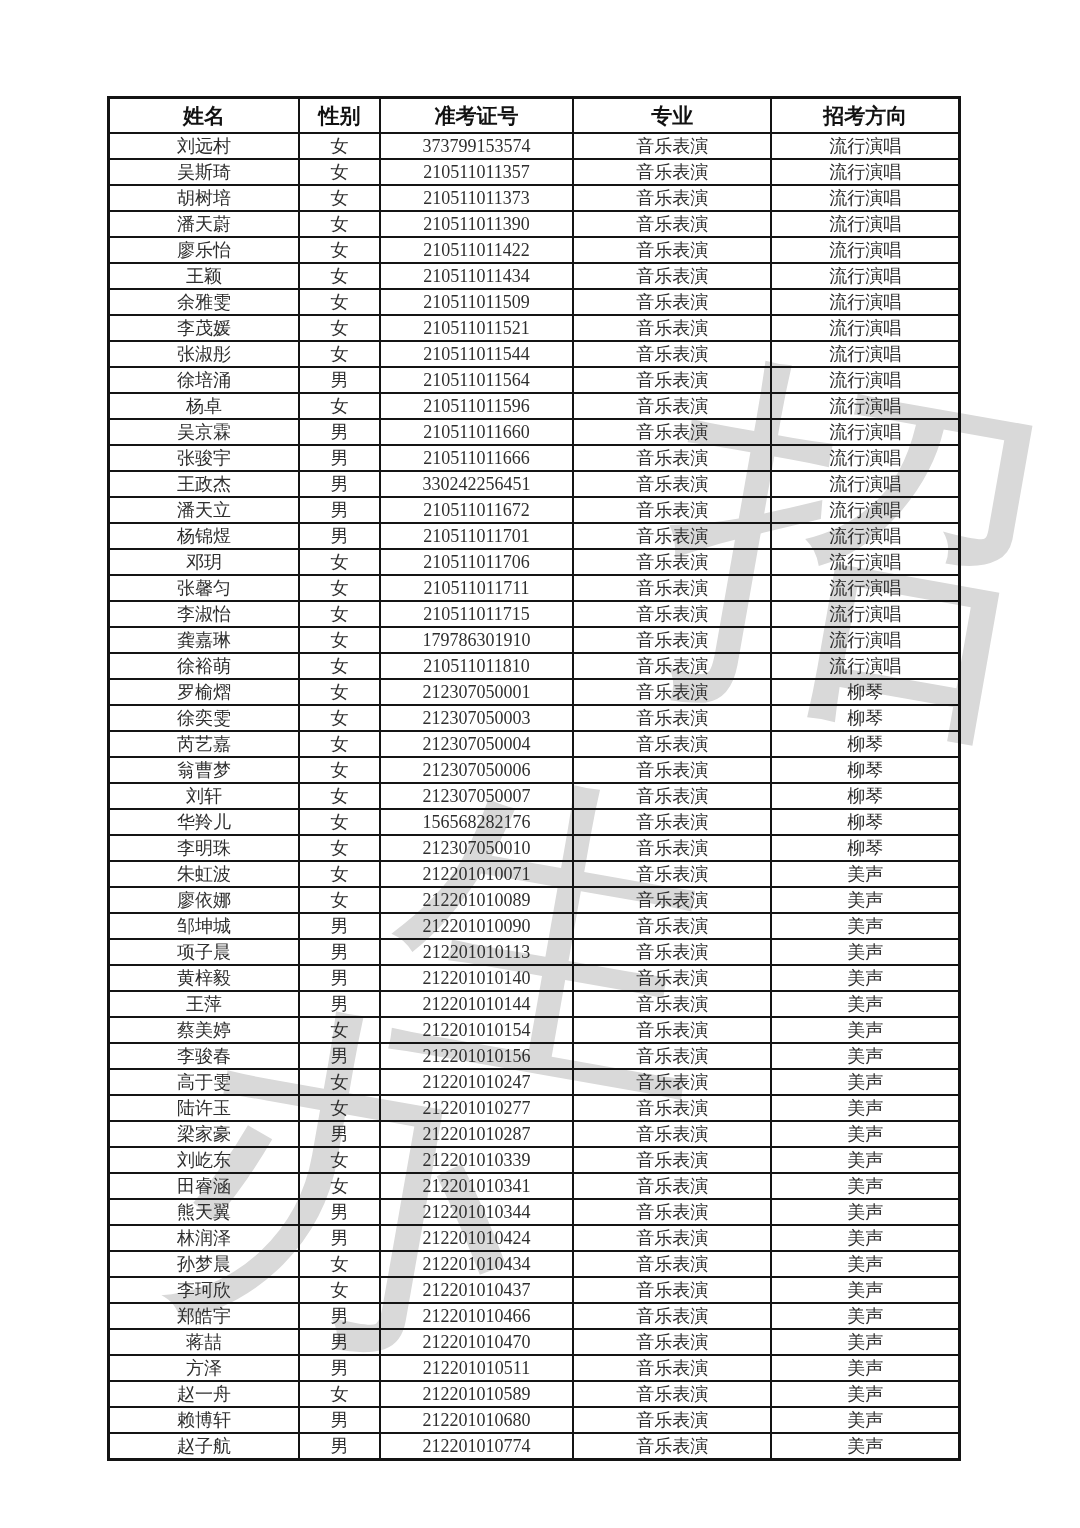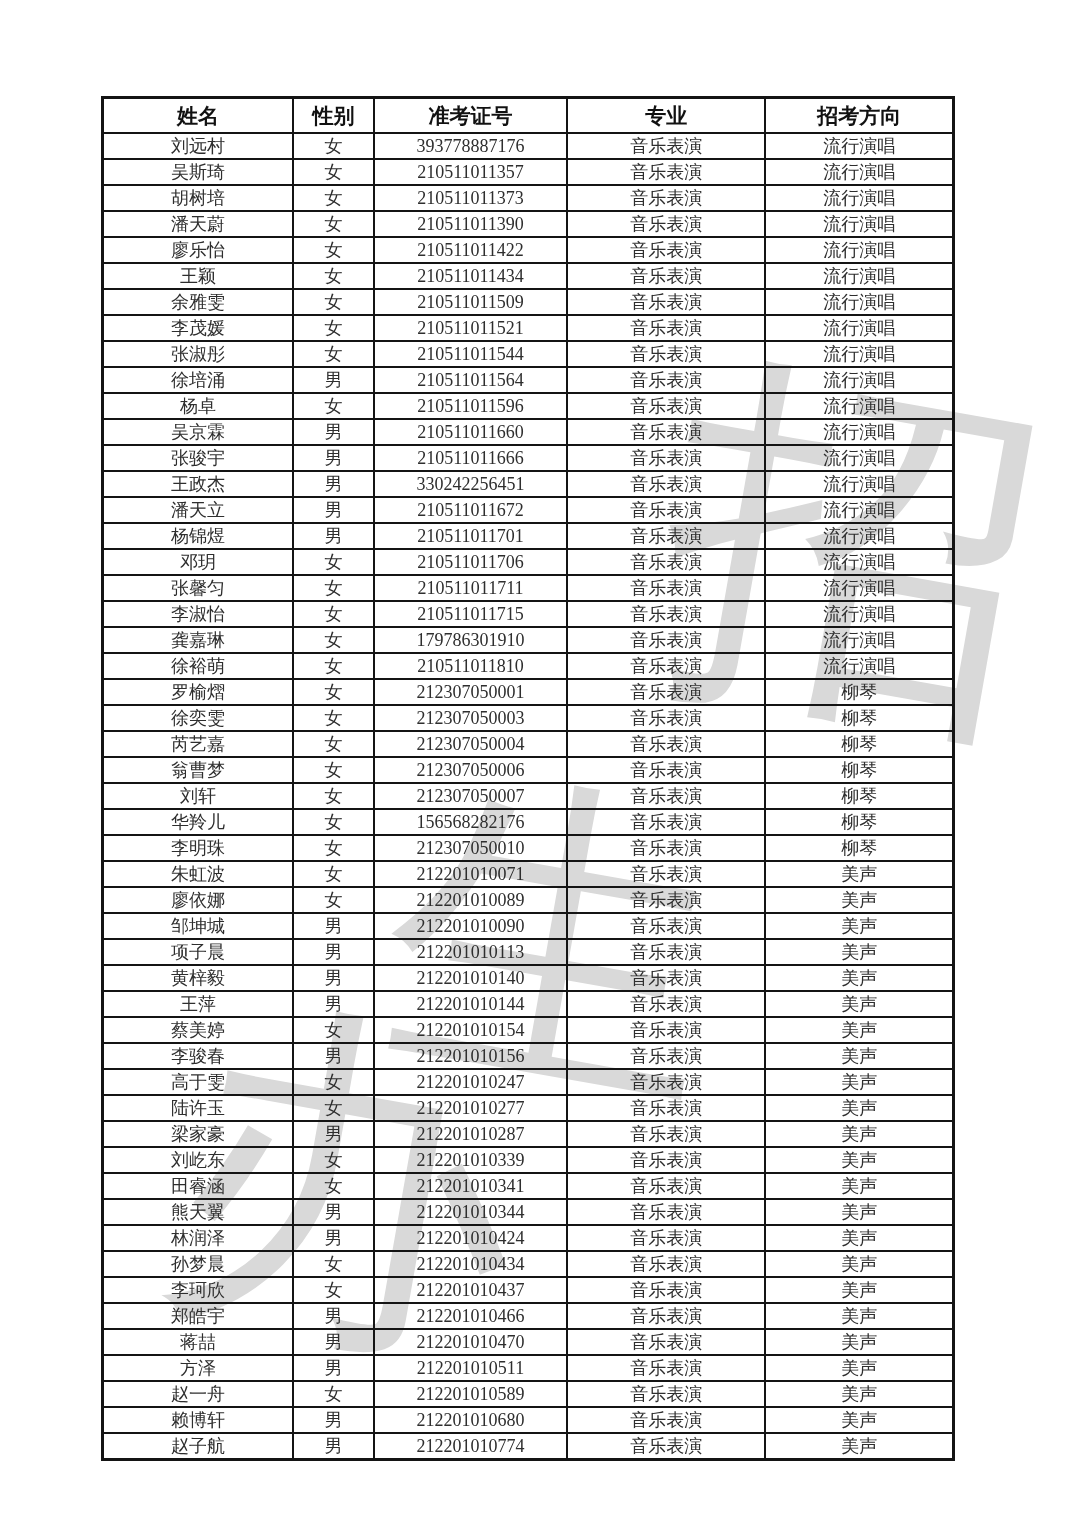--- a/index.html
+++ b/index.html
@@ -30,21 +30,21 @@
     line-height: 1;
     transform: rotate(10deg);
     user-select: none;
   }
   .wm-a { left: 668px; top: 368px; font-size: 370px; }
   .wm-b { left: 390px; top: 780px; font-size: 330px; }
   .wm-c { left: 170px; top: 1010px; font-size: 350px; }
   
   .sheet-table {
     position: absolute;
-    left: 101px;
+    left: 107px;
     top: 96px;
     width: 854px;
     z-index: 1;
     border-collapse: collapse;
     table-layout: fixed;
     background: transparent;
   }
   .sheet-table th,
   .sheet-table td {
     border: 2px solid #141414;
@@ -93,21 +93,21 @@
       <th>性别</th>
       <th>准考证号</th>
       <th>专业</th>
       <th>招考方向</th>
     </tr>
   </thead>
   <tbody>
       <tr>
         <td>刘远村</td>
         <td>女</td>
-        <td>393778887176</td>
+        <td>373799153574</td>
         <td>音乐表演</td>
         <td>流行演唱</td>
       </tr>
       <tr>
         <td>吴斯琦</td>
         <td>女</td>
         <td>210511011357</td>
         <td>音乐表演</td>
         <td>流行演唱</td>
       </tr>

